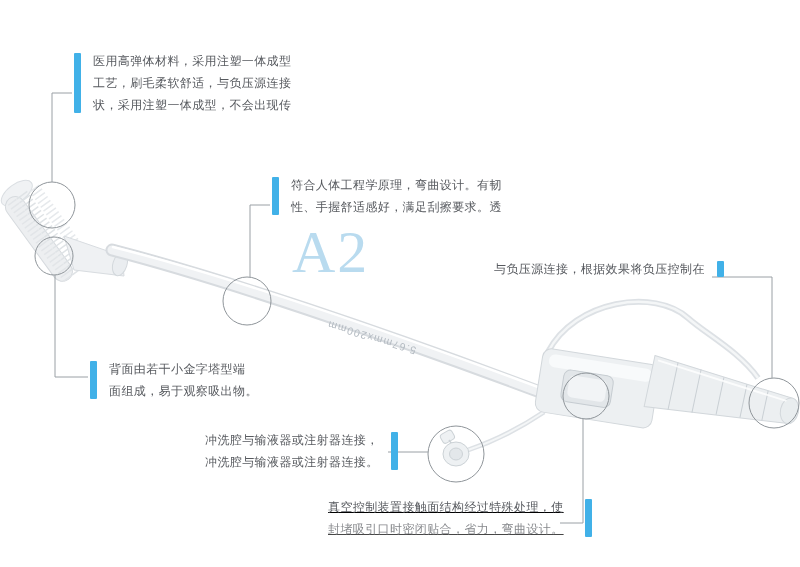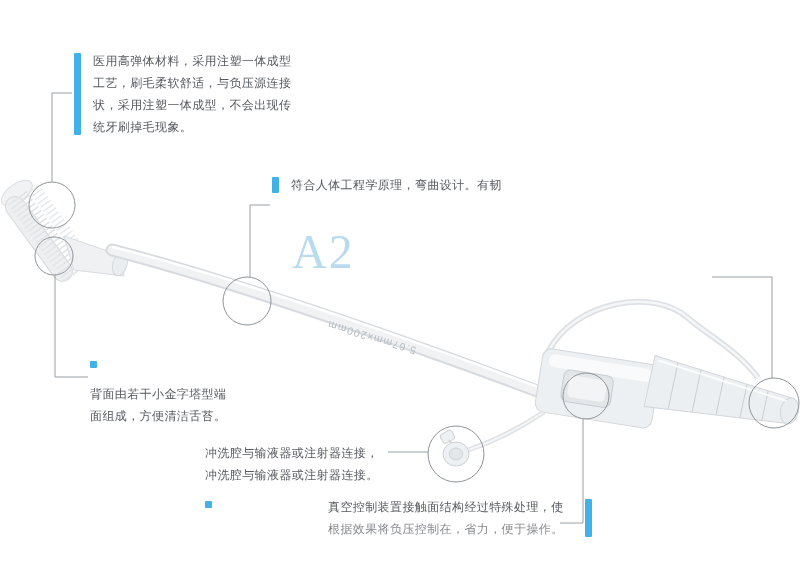--- a/index.html
+++ b/index.html
@@ -16,21 +16,21 @@
   }
   .txt { display:block; }
   .ln {
     font-size:12px; line-height:22px; color:#56595e;
     letter-spacing:0.4px; white-space:nowrap;
   }
   .fuzzy { filter:blur(0.7px); opacity:0.72; }
   .watermark {
     position:absolute; left:292px; top:216px;
     font-family:"Liberation Serif","DejaVu Serif",serif;
-    font-size:48px; line-height:72px; color:#b9dbef; letter-spacing:2px;
+    font-size:60px; line-height:72px; color:#b9dbef; letter-spacing:2px;
     user-select:none;
   }
 </style>
 </head>
 <body>
 
 <div class="stage">
 
   <svg width="800" height="567" viewBox="0 0 800 567">
 
@@ -110,54 +110,55 @@
   </svg>
 
   <div class="watermark">A2</div>
 
   <div class="callout" style="left:74px; top:50px;">
     <div class="bar"></div>
     <div class="txt">
       <div class="ln">医用高弹体材料，采用注塑一体成型</div>
       <div class="ln">工艺，刷毛柔软舒适，与负压源连接</div>
       <div class="ln">状，采用注塑一体成型，不会出现传</div>
-      <div class="ln">统牙刷掉毛现象。</div>
     </div>
   </div>
 
   <div class="callout" style="left:272px; top:174px;">
     <div class="bar"></div>
     <div class="txt">
       <div class="ln">符合人体工程学原理，弯曲设计。有韧</div>
+      <div class="ln">性、手握舒适感好，满足刮擦要求。透</div>
     </div>
   </div>
 
   <div class="callout" style="left:494px; top:258px;">
     <div class="txt">
+      <div class="ln">与负压源连接，根据效果将负压控制在</div>
     </div>
     <div class="bar"></div>
   </div>
 
-  <div class="callout" style="left:90px; top:358px;flex-direction:column;">
+  <div class="callout" style="left:90px; top:358px;">
     <div class="bar"></div>
     <div class="txt">
       <div class="ln">背面由若干小金字塔型端</div>
-      <div class="ln">面组成，方便清洁舌苔。</div>
+      <div class="ln">面组成，易于观察吸出物。</div>
     </div>
   </div>
 
-  <div class="callout" style="left:205px; top:442px;flex-direction:column;">
+  <div class="callout" style="left:205px; top:429px;">
     <div class="txt">
       <div class="ln">冲洗腔与输液器或注射器连接，</div>
       <div class="ln">冲洗腔与输液器或注射器连接。</div>
     </div>
     <div class="bar"></div>
   </div>
 
-  <div class="callout" style="left:328px; top:496px; gap:21px;">
+  <div class="callout" style="left:328px; top:496px; gap:21px;text-decoration:underline;">
     <div class="txt">
       <div class="ln">真空控制装置接触面结构经过特殊处理，使</div>
-      <div class="ln fuzzy">根据效果将负压控制在，省力，便于操作。</div>
+      <div class="ln fuzzy">封堵吸引口时密闭贴合，省力，弯曲设计。</div>
     </div>
     <div class="bar"></div>
   </div>
 
 </div>
 
 </body></html>

